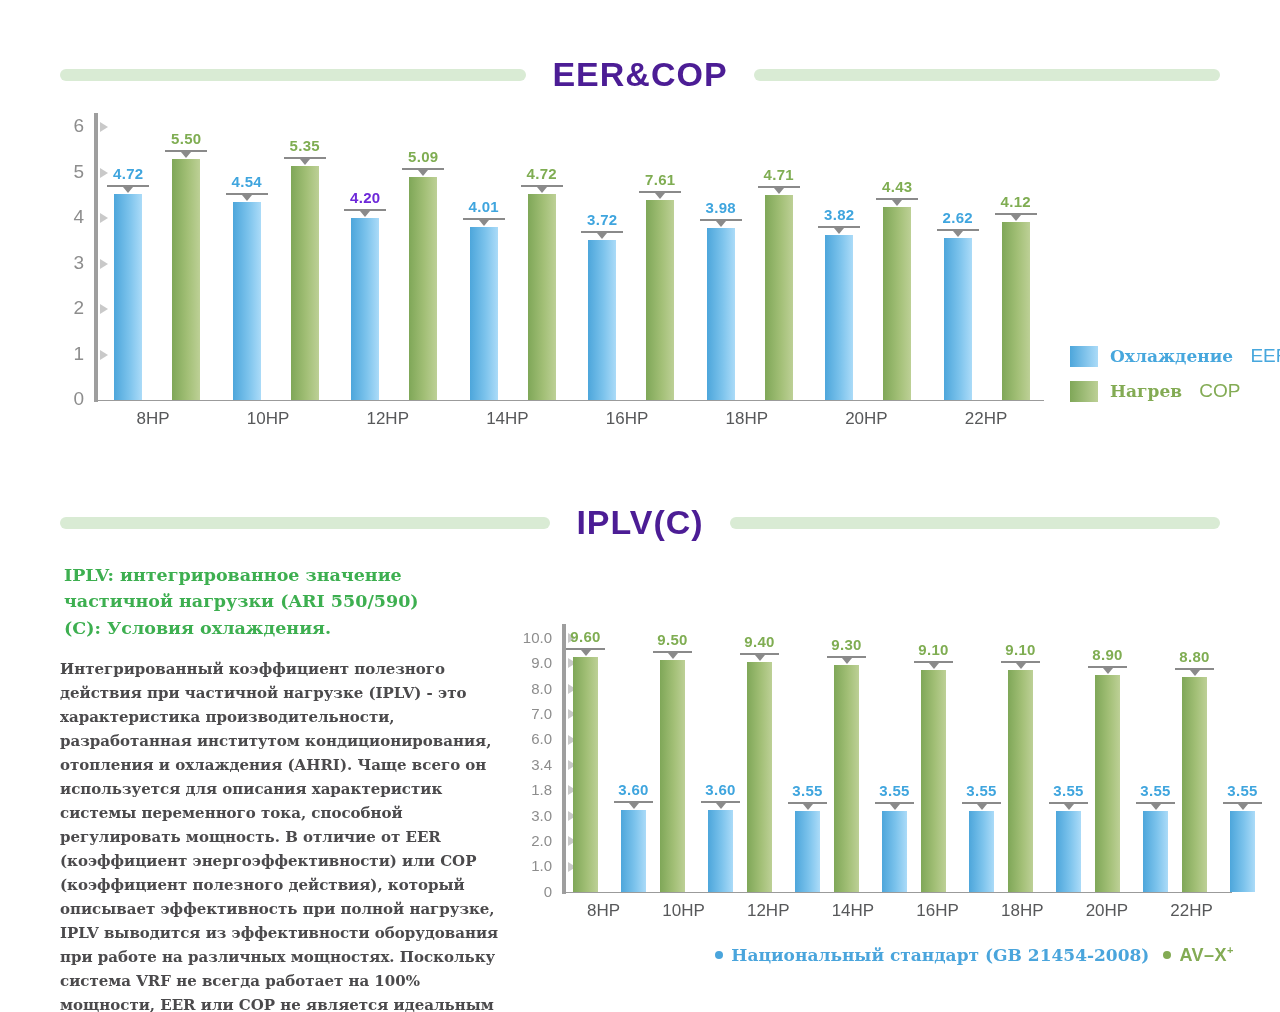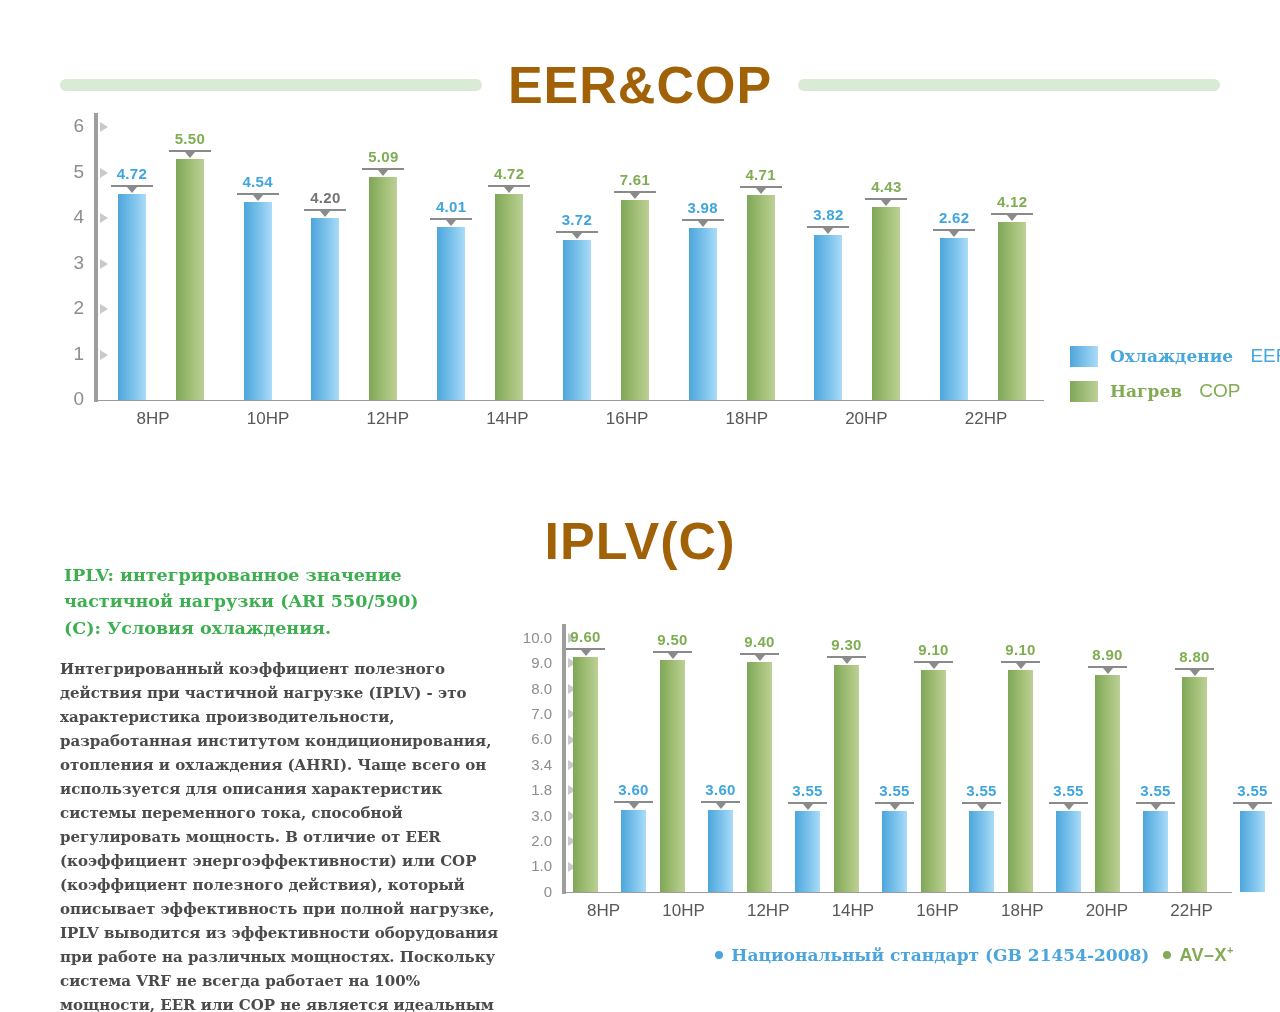--- a/index.html
+++ b/index.html
@@ -6,21 +6,21 @@
   html,body { background:#ffffff; }
   body {
     width:1280px; height:1012px; position:relative; overflow:hidden;
     font-family:"Liberation Sans", sans-serif;
   }
 
   
   .title-row { position:absolute; left:60px; width:1160px; display:flex; align-items:center; gap:26px; }
   .pill { flex:1; height:12px; border-radius:6px; background:#d9ebd4; }
   .sec-title {
-    font-size:52px; font-weight:bold; letter-spacing:1px; color:#a16207;
+    font-size:34px; font-weight:bold; letter-spacing:1px; color:#4c1d95;
     font-family:"Liberation Sans", sans-serif; white-space:nowrap;
   }
 
   
   .chart { position:absolute; }
   .yaxis-line { position:absolute; width:4px; background:#9e9e9e; }
   .xaxis-line { position:absolute; height:1px; background:#9b9b9b; }
   .ytick-label { position:absolute; color:#8d8d8d; text-align:right; }
   .ytick-arrow { position:absolute; width:0; height:0;
     border-top:5px solid transparent; border-bottom:5px solid transparent;
@@ -110,26 +110,31 @@
           </div>
         </div>
       </div>
       <div class="slot">
         <div class="pair" style="gap: 16px;">
           <div class="barblock">
             <div class="val-label" style="color: rgb(63, 165, 222);">4.54</div>
             <div class="marker" style="width: 42px;"></div>
             <div class="bar blue" style="width: 28px; height: 197.57px;"></div>
           </div>
-        </div>
-      </div>
-      <div class="slot">
-        <div class="pair" style="gap: 16px;">
-          <div class="barblock">
-            <div class="val-label" style="color: #737373;">4.20</div>
+          <div class="barblock">
+            <div class="val-label" style="color: rgb(127, 173, 82);">5.35</div>
+            <div class="marker" style="width: 42px;"></div>
+            <div class="bar green" style="width: 28px; height: 234.425px;"></div>
+          </div>
+        </div>
+      </div>
+      <div class="slot">
+        <div class="pair" style="gap: 16px;">
+          <div class="barblock">
+            <div class="val-label" style="color: #6d28d9;">4.20</div>
             <div class="marker" style="width: 42px;"></div>
             <div class="bar blue" style="width: 28px; height: 182.1px;"></div>
           </div>
           <div class="barblock">
             <div class="val-label" style="color: rgb(127, 173, 82);">5.09</div>
             <div class="marker" style="width: 42px;"></div>
             <div class="bar green" style="width: 28px; height: 222.595px;"></div>
           </div>
         </div>
       </div>
@@ -221,21 +226,21 @@
         <span class="legend-latin">&nbsp;EER</span>
       </div>
       <div class="legend-row green">
         <div class="legend-swatch green"></div>
         <span class="legend-ru">Нагрев</span>
         <span class="legend-latin">&nbsp;COP</span>
       </div>
     </div>
   </div>
 
-<div class="title-row" style="top:485px;flex-direction:column;">
+<div class="title-row" style="top:503px;">
   <div class="pill"></div>
   <div class="sec-title">IPLV(C)</div>
   <div class="pill"></div>
 </div>
 
 <div class="iplv-text">
   <p class="green-head">IPLV: интегрированное значение частичной нагрузки (ARI 550/590)</p>
   <p class="green-head">(С): Условия охлаждения.</p>
   <p class="body-text">Интегрированный коэффициент полезного действия при частичной нагрузке (IPLV) - это характеристика производительности, разработанная институтом кондиционирования, отопления и охлаждения (AHRI). Чаще всего он используется для описания характеристик системы переменного тока, способной регулировать мощность. В отличие от EER (коэффициент энергоэффективности) или COP (коэффициент полезного действия), который описывает эффективность при полной нагрузке, IPLV выводится из эффективности оборудования при работе на различных мощностях. Поскольку система VRF не всегда работает на 100% мощности, EER или COP не является идеальным представлением типичных характеристик оборудования. IPLV - очень важная ценность, которую следует учитывать, поскольку она может влиять на потребление энергии и эксплуатационные расходы на протяжении всего срока службы оборудования.</p>
 </div>
@@ -357,21 +362,21 @@
             <div class="bar green" style="width: 25px; height: 217.06px;"></div>
           </div>
           <div class="barblock">
             <div class="val-label" style="color: rgb(63, 165, 222);">3.55</div>
             <div class="marker" style="width: 39px;"></div>
             <div class="bar blue" style="width: 25px; height: 81.17px;"></div>
           </div>
         </div>
       </div>
       <div class="slot">
-        <div class="pair" style="gap: 19px;">
+        <div class="pair" style="gap: 9px;">
           <div class="barblock">
             <div class="val-label" style="color: rgb(127, 173, 82);">8.80</div>
             <div class="marker" style="width: 39px;"></div>
             <div class="bar green" style="width: 25px; height: 214.52px;"></div>
           </div>
           <div class="barblock">
             <div class="val-label" style="color: rgb(63, 165, 222);">3.55</div>
             <div class="marker" style="width: 39px;"></div>
             <div class="bar blue" style="width: 25px; height: 81.17px;"></div>
           </div>

